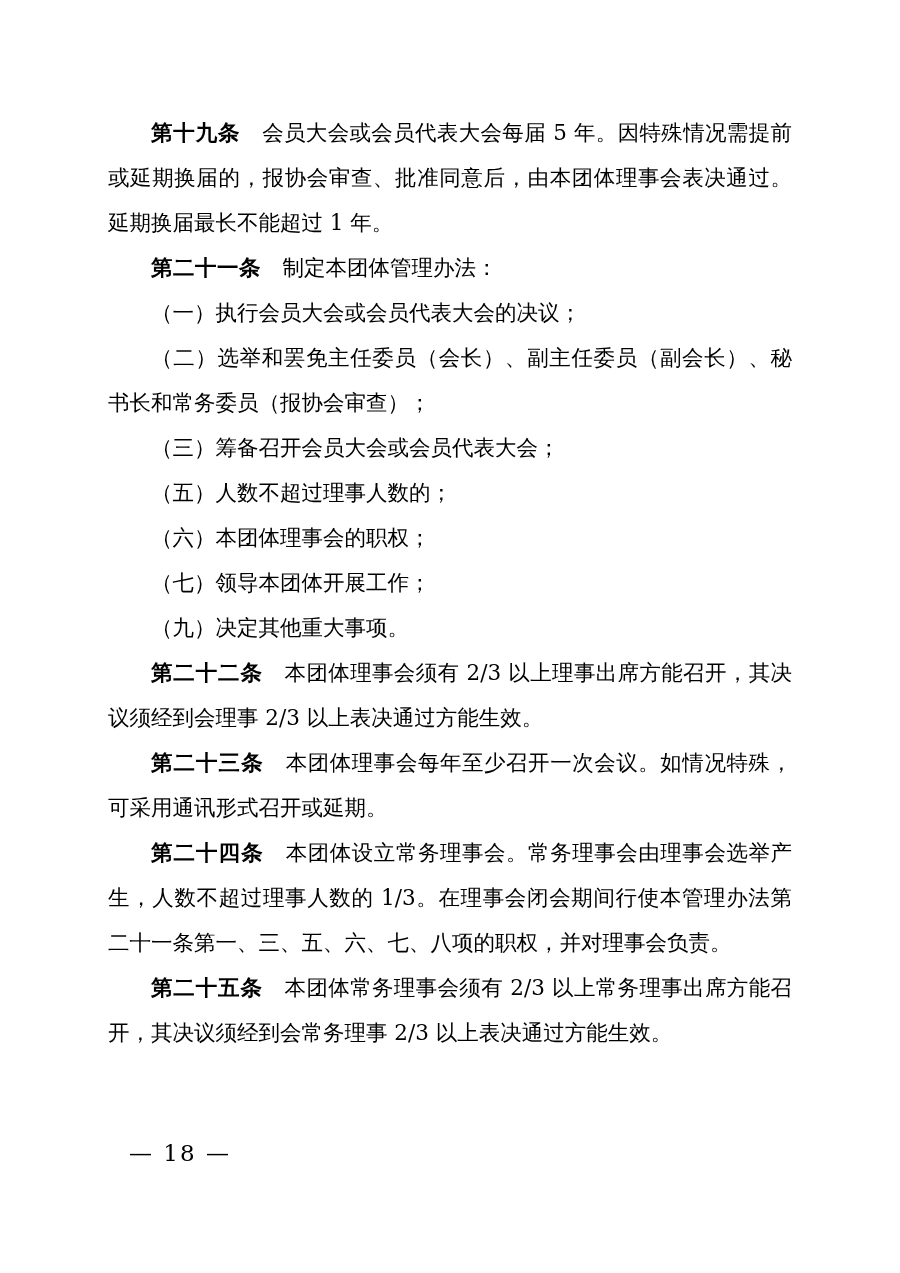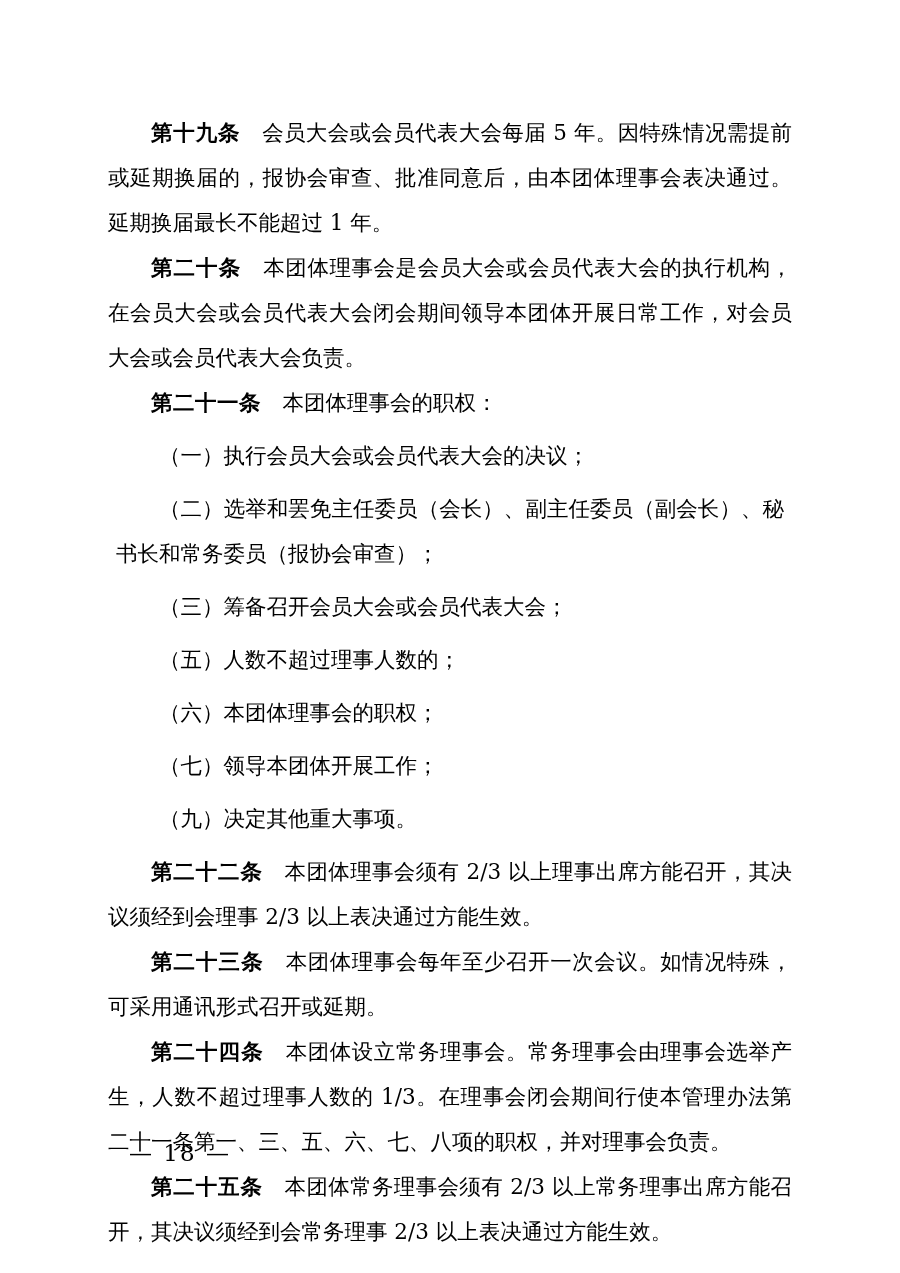--- a/index.html
+++ b/index.html
@@ -34,21 +34,21 @@
   }
   .para .art-no {
     font-weight: bold;
     letter-spacing: 0.5px;
   }
   .para .art-gap {
     display: inline-block;
     width: 1em;
   }
   .item {
-    margin: 8px;
+    margin: 0;
     text-indent: 2em;
     text-align: justify;
     text-justify: inter-ideograph;
   }
   .page-number {
     position: absolute;
     left: 0;
     right: 0;
     bottom: 68px;
     text-align: center;
@@ -62,23 +62,22 @@
   }
 </style>
 </head>
 <body>
 
 <div class="page">
   <div class="doc-body">
 
     <p class="para"><span class="art-no">第十九条</span><span class="art-gap"></span><span>会员大会或会员代表大会每届 5 年。因特殊情况需提前或延期换届的，报协会审查、批准同意后，由本团体理事会表决通过。延期换届最长不能超过 1 年。</span></p>
 
-    <p class="para"><span class="art-no">第二十条</span><span class="art-gap"></span><span>本团体理事会是会员大会或会员代表大会的执行机构，在会员大会或会员代表大会闭会期间领导本团体开展日常工作，对会员大会或会员代表大会负责。</span></p>
 
-    <p class="para"><span class="art-no">第二十一条</span><span class="art-gap"></span><span>本团体理事会的职权：</span></p>
+    <p class="para"><span class="art-no">第二十一条</span><span class="art-gap"></span><span>制定本团体管理办法：</span></p>
 
     <p class="item">（一）执行会员大会或会员代表大会的决议；</p>
     <p class="item">（二）选举和罢免主任委员（会长）、副主任委员（副会长）、秘书长和常务委员（报协会审查）；</p>
     <p class="item">（三）筹备召开会员大会或会员代表大会；</p>
     <p class="item">（五）人数不超过理事人数的；</p>
     <p class="item">（六）本团体理事会的职权；</p>
     <p class="item">（七）领导本团体开展工作；</p>
     <p class="item">（九）决定其他重大事项。</p>
 
     <p class="para"><span class="art-no">第二十二条</span><span class="art-gap"></span><span>本团体理事会须有 2/3 以上理事出席方能召开，其决议须经到会理事 2/3 以上表决通过方能生效。</span></p>

